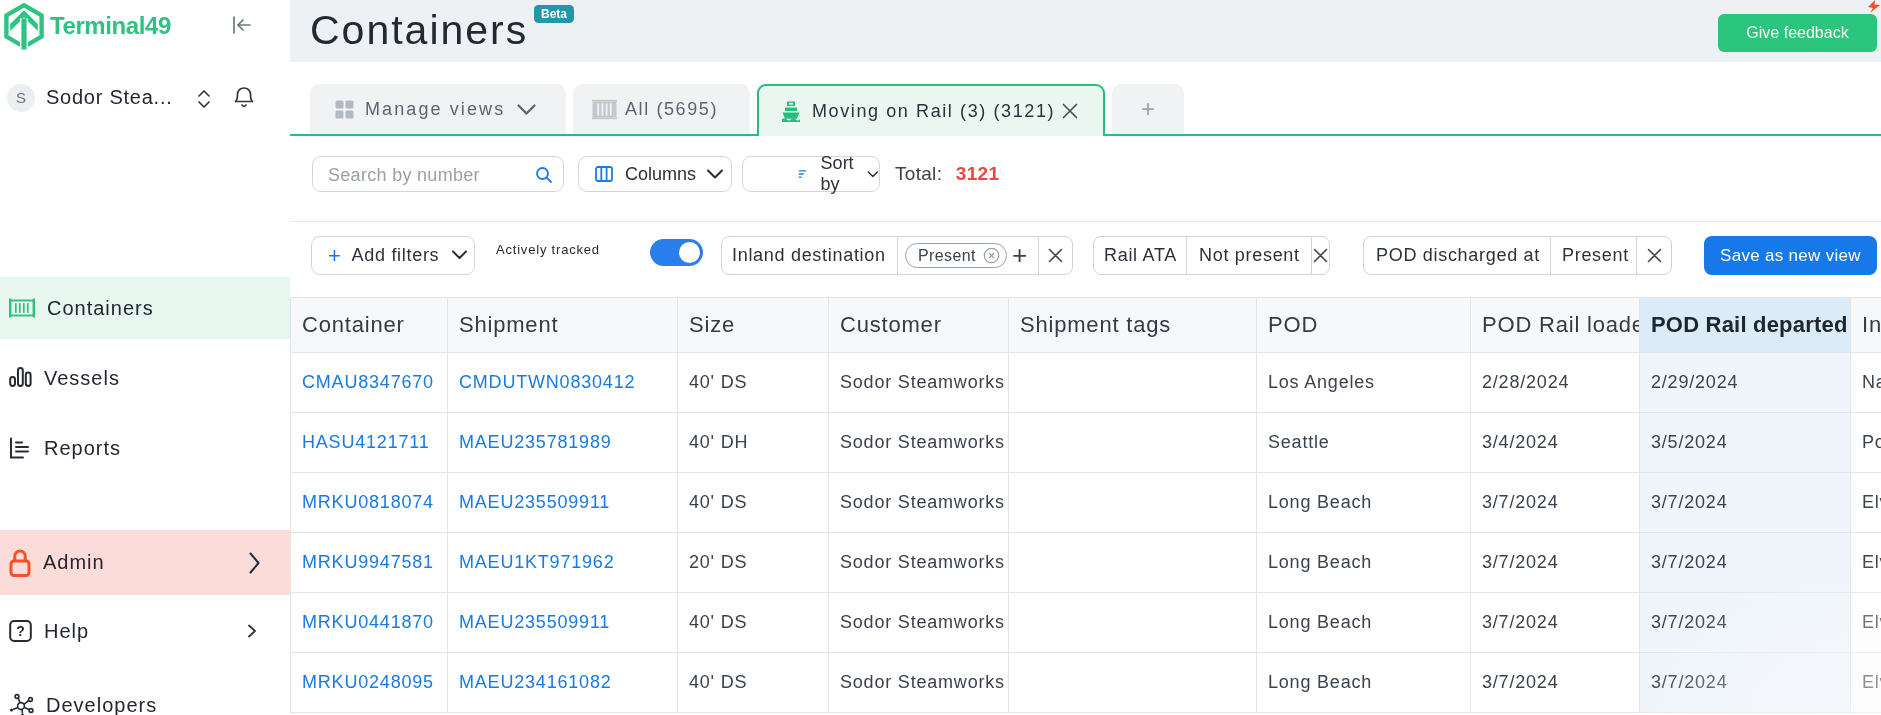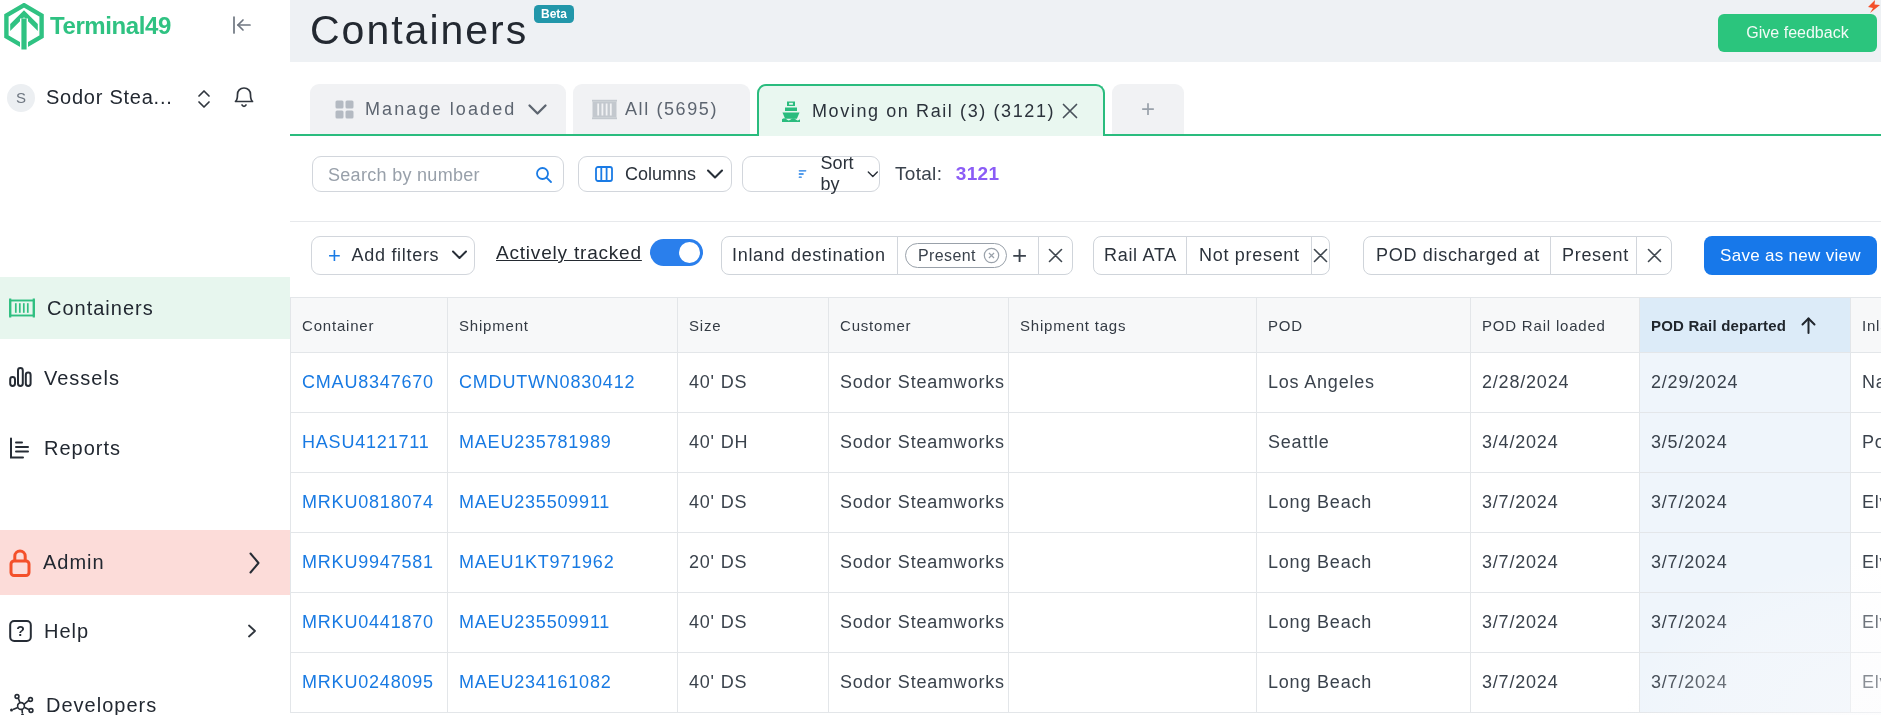--- a/index.html
+++ b/index.html
@@ -29,33 +29,33 @@
 .bolt { position:absolute; right:0px; top:0px; }
 .tabsrow { position:absolute; left:0; top:62px; width:1591px; height:74px; background:#fff; }
 .greenline { position:absolute; left:0; top:72px; width:1591px; height:2px; background:#2abc7e; }
 .tab { position:absolute; top:22px; height:50px; border-radius:9px 9px 0 0; background:#f1f2f4; color:#5d6570; display:flex; align-items:center; font-size:18px; }
 .tab.active { background:#e9f7f0; border:2px solid #2abc7e; border-bottom:none; height:52px; color:#2b323b; z-index:2; }
 .toolbar { position:absolute; left:0; top:136px; width:1591px; height:86px; border-bottom:1px solid #e7e9ec; }
 .search { position:absolute; left:22px; top:20px; width:252px; height:36px; border:1px solid #d2d6dc; border-radius:9px; }
 .search .ph { position:absolute; left:15px; top:8px; color:#98a0aa; font-size:18px; letter-spacing:0.3px; }
 .btn { position:absolute; top:20px; height:36px; border:1px solid #d2d6dc; border-radius:9px; background:#fff; display:flex; align-items:center; font-size:18px; color:#2b323b; }
 .total { position:absolute; left:605px; top:27px; font-size:19px; letter-spacing:0.3px; color:#3a424c; }
-.total b { font-weight:bold; color:#8b5cf6; margin-left:8px; }
+.total b { font-weight:bold; color:#ef4444; margin-left:8px; }
 .filters { position:absolute; left:0; top:223px; width:1591px; height:74px; }
 .fbtn { position:absolute; top:13px; height:39px; border:1px solid #d2d6dc; border-radius:9px; background:#fff; display:flex; align-items:center; font-size:18px; letter-spacing:0.7px; color:#2b323b; }
 .chip { position:absolute; top:13px; height:39px; border:1px solid #cfd4da; border-radius:8px; background:#fff; display:flex; align-items:center; font-size:18px; letter-spacing:0.7px; color:#2b323b; white-space:nowrap; }
 .chip .div { width:1px; height:39px; background:#d2d6dc; flex:none; }
 .pill { border:1.5px solid #99a1aa; border-radius:13px; height:25px; display:flex; align-items:center; padding:0 6px 0 12px; font-size:16px; letter-spacing:0.4px; color:#3a424c; }
 .sec { height:39px; display:flex; align-items:center; }
 .toggle { position:absolute; left:360px; top:16px; width:53px; height:27px; background:#2a7fec; border-radius:14px; }
 .toggle .knob { position:absolute; right:3px; top:3px; width:21px; height:21px; background:#fff; border-radius:50%; }
 .savebtn { position:absolute; right:4px; top:13px; width:173px; height:39px; background:#1778ea; color:#fff; font-size:17px; letter-spacing:0.3px; border-radius:8px; text-align:center; line-height:39px; }
 table { position:absolute; left:0; top:297px; border-collapse:collapse; table-layout:fixed; width:1760px; }
 th, td { border:1px solid #e3e6e9; padding:0 0 0 11px; text-align:left; font-weight:normal; overflow:hidden; white-space:nowrap; }
-th { height:55px; background:#f7f8f9; color:#343b44; font-weight:400; font-size:15px; letter-spacing:0.8px; }
+th { height:55px; background:#f7f8f9; color:#343b44; font-weight:400; font-size:22px; letter-spacing:0.8px; }
 td { height:60px; font-size:18px; letter-spacing:0.8px; color:#3a424c; }
 th.sorted { background:#dcebf8; color:#20262d; font-weight:bold; letter-spacing:0.2px; }
 td.sorted { background:#eff5fb; }
 a.lnk { color:#187ae3; text-decoration:none; }
 </style>
 </head>
 <body>
 <div class="main">
   <div class="pagehead">
     <div class="title">Containers</div>
@@ -69,21 +69,21 @@
     <div class="greenline"></div>
     <div class="tab" style="left:20px; width:256px;">
       <svg width="19" height="19" viewBox="0 0 19 19" style="margin-left:25px;">
           <g fill="#b4bac2">
             <rect x="0.5" y="0.5" width="8" height="8" rx="1.5"></rect>
             <rect x="10.5" y="0.5" width="8" height="8" rx="1.5"></rect>
             <rect x="0.5" y="10.5" width="8" height="8" rx="1.5"></rect>
             <rect x="10.5" y="10.5" width="8" height="8" rx="1.5"></rect>
           </g>
         </svg>
-      <span style="margin-left:11px; letter-spacing:2.1px;">Manage loaded</span>
+      <span style="margin-left:11px; letter-spacing:2.1px;">Manage views</span>
       <svg width="21" height="13" viewBox="0 0 21 13" style="margin-left:11px;">
           <path d="M2.5 2.5 L10.5 10.5 L18.5 2.5" stroke="#5d6570" stroke-width="2.3" fill="none" stroke-linecap="round" stroke-linejoin="round"></path>
         </svg>
     </div>
     <div class="tab" style="left:283px; width:177px;">
       <svg width="25" height="21" viewBox="0 0 25 21" style="margin-left:19px;">
           <rect x="0.5" y="2.5" width="24" height="16" fill="#c3c8ce"></rect>
           <rect x="0" y="0.8" width="25" height="1.8" fill="#c3c8ce"></rect>
           <rect x="0" y="18.4" width="25" height="1.8" fill="#c3c8ce"></rect>
           <g stroke="#f1f2f4" stroke-width="1.8">
@@ -149,21 +149,21 @@
     <div class="total">Total: <b>3121</b></div>
   </div>
   <div class="filters">
     <div class="fbtn" style="left:21px; width:164px;">
       <span style="margin-left:16px; color:#1a7be5; font-size:22px; font-weight:300; line-height:20px;">+</span>
       <span style="margin-left:10px;">Add filters</span>
       <svg width="17" height="11" viewBox="0 0 17 11" style="margin-left:12px;">
           <path d="M2 1.5 L8.5 8 L15 1.5" stroke="#272e37" stroke-width="2" fill="none" stroke-linecap="round" stroke-linejoin="round"></path>
         </svg>
     </div>
-    <span style="position:absolute; left:206px; top:19px; font-size:19px; letter-spacing:0.8px; color:#242a31;text-decoration:underline;">Actively tracked</span>
+    <span style="position:absolute; left:206px; top:19px; font-size:13px; letter-spacing:0.8px; color:#242a31;">Actively tracked</span>
     <div class="toggle">
         <div class="knob"></div>
       </div>
     <div class="chip" style="left:431px; width:352px;">
       <div class="sec" style="width:175px; padding-left:10px;">Inland destination</div>
       <div class="div"></div>
       <div class="sec" style="width:140px; padding-left:7px;">
         <div class="pill">Present
           <svg width="17" height="17" viewBox="0 0 18 18" style="margin-left:7px;">
               <circle cx="9" cy="9" r="7.6" fill="none" stroke="#99a1aa" stroke-width="1.3"></circle>

